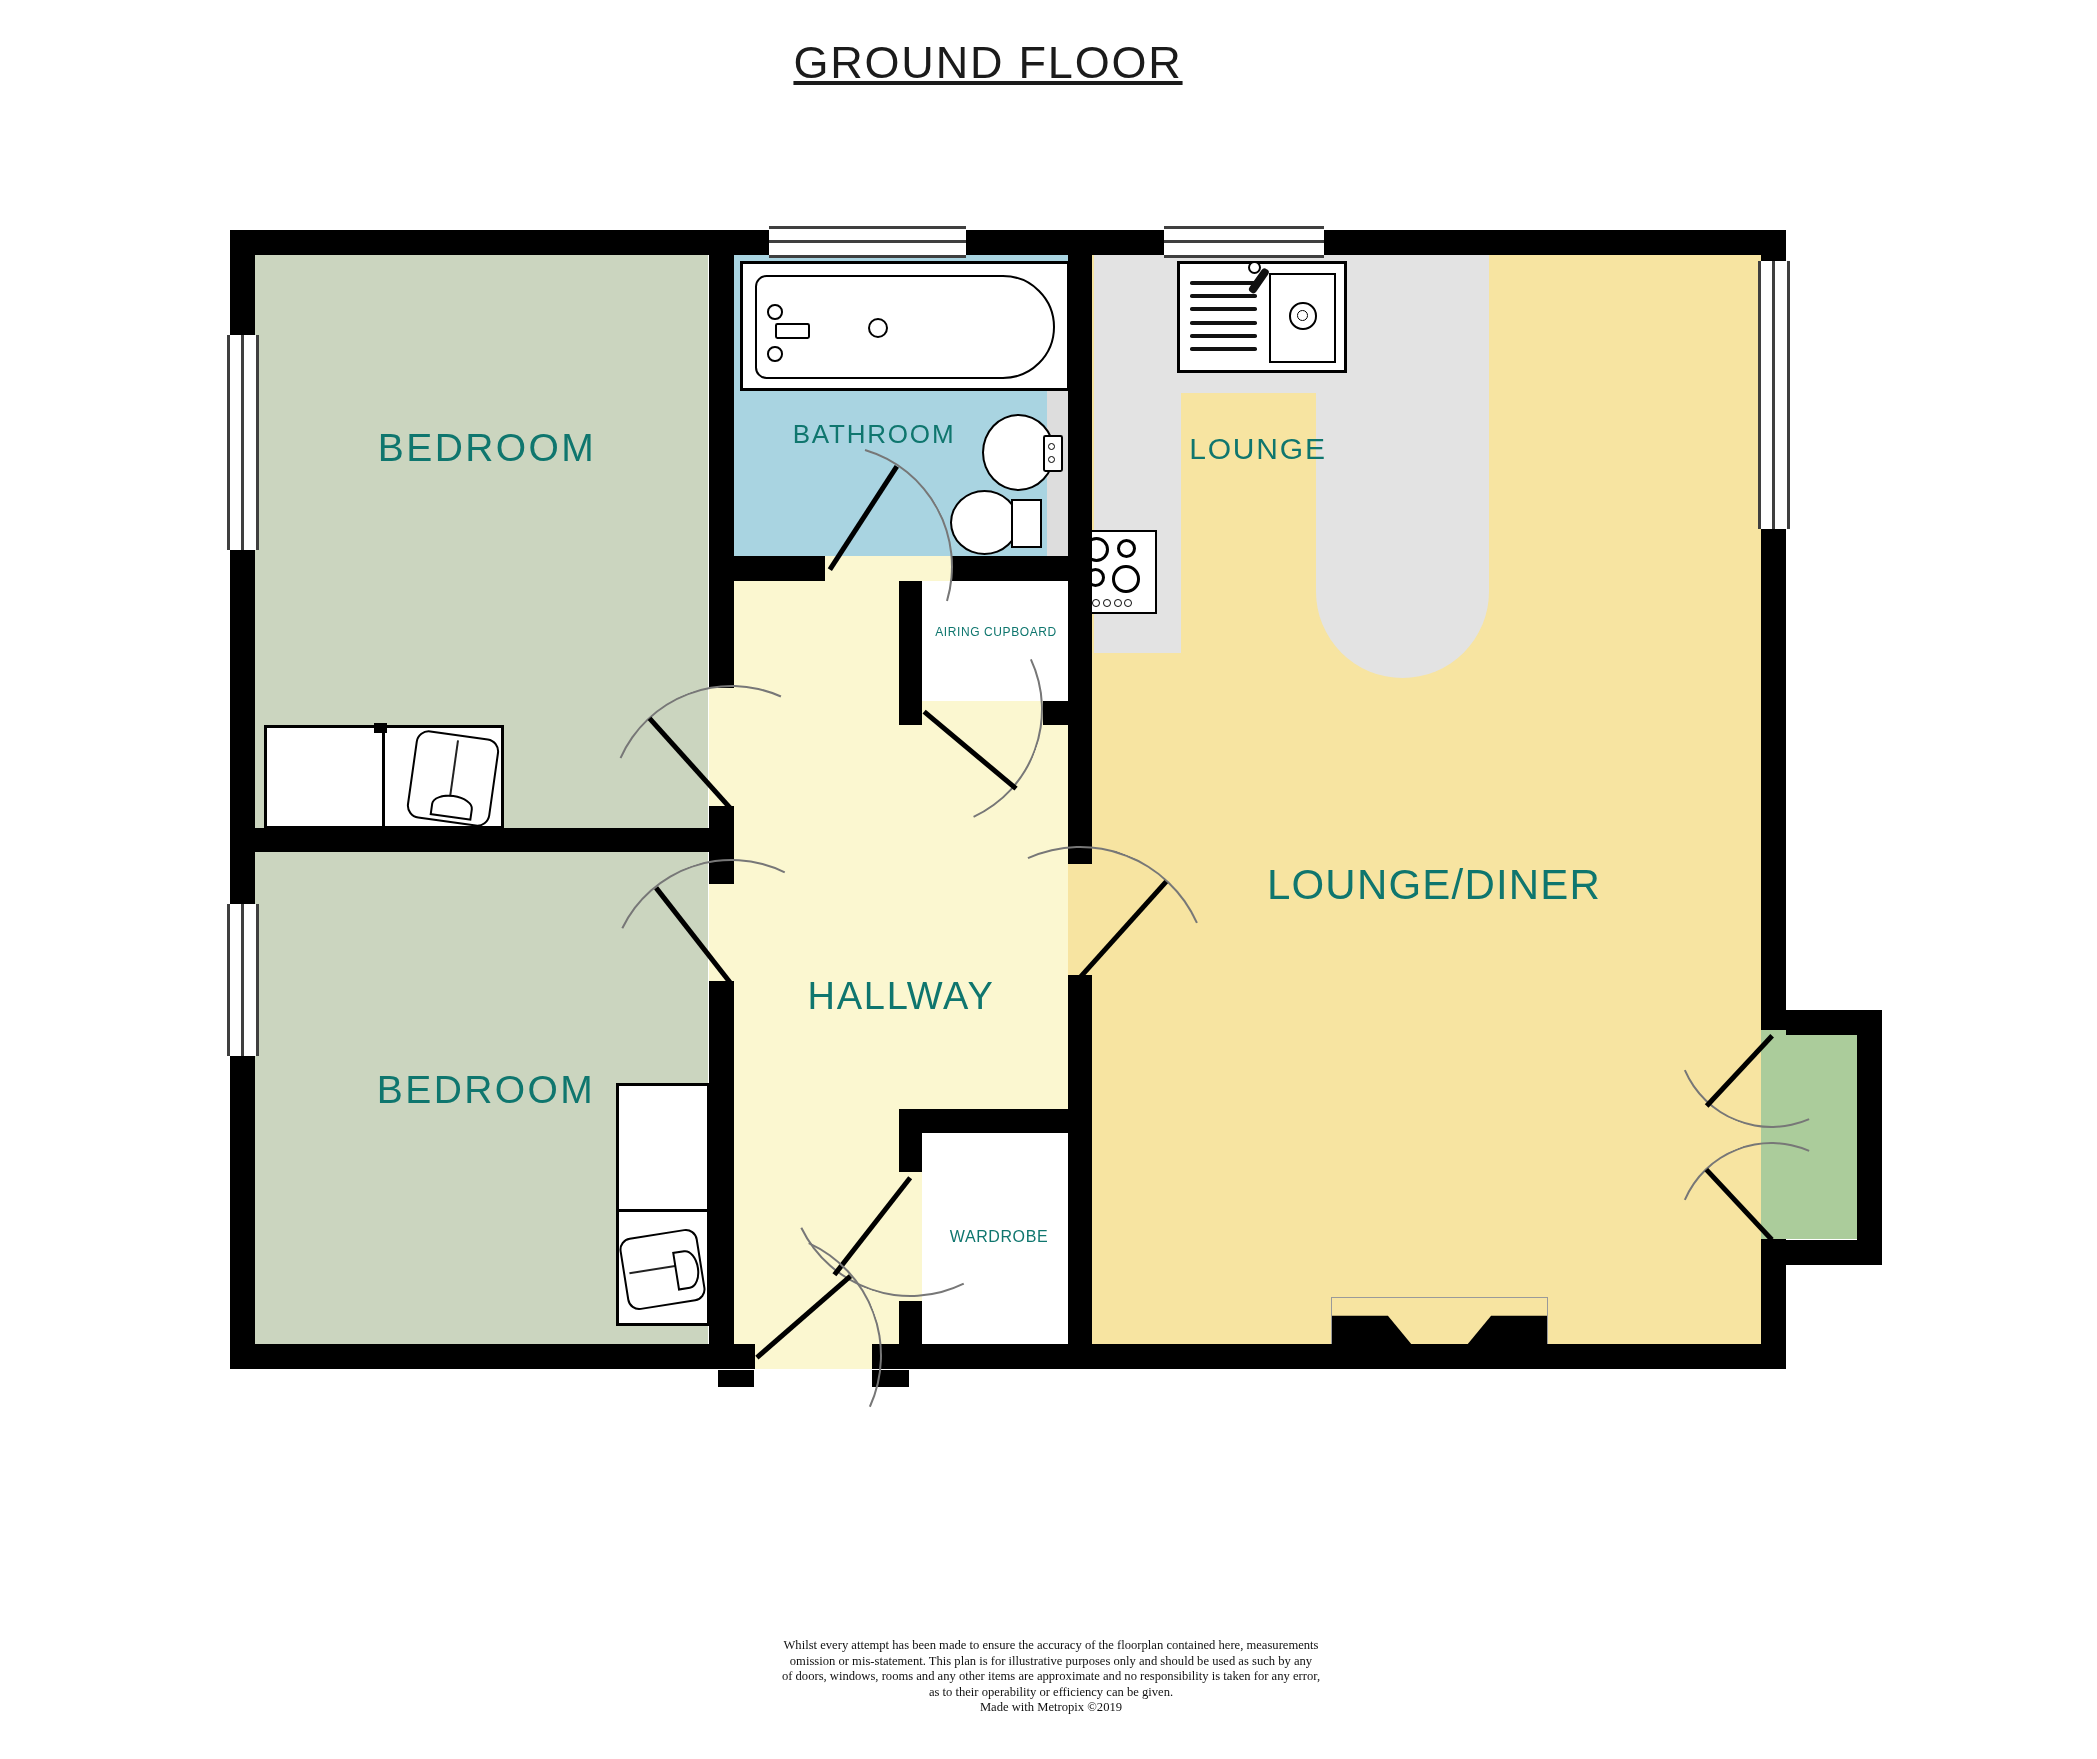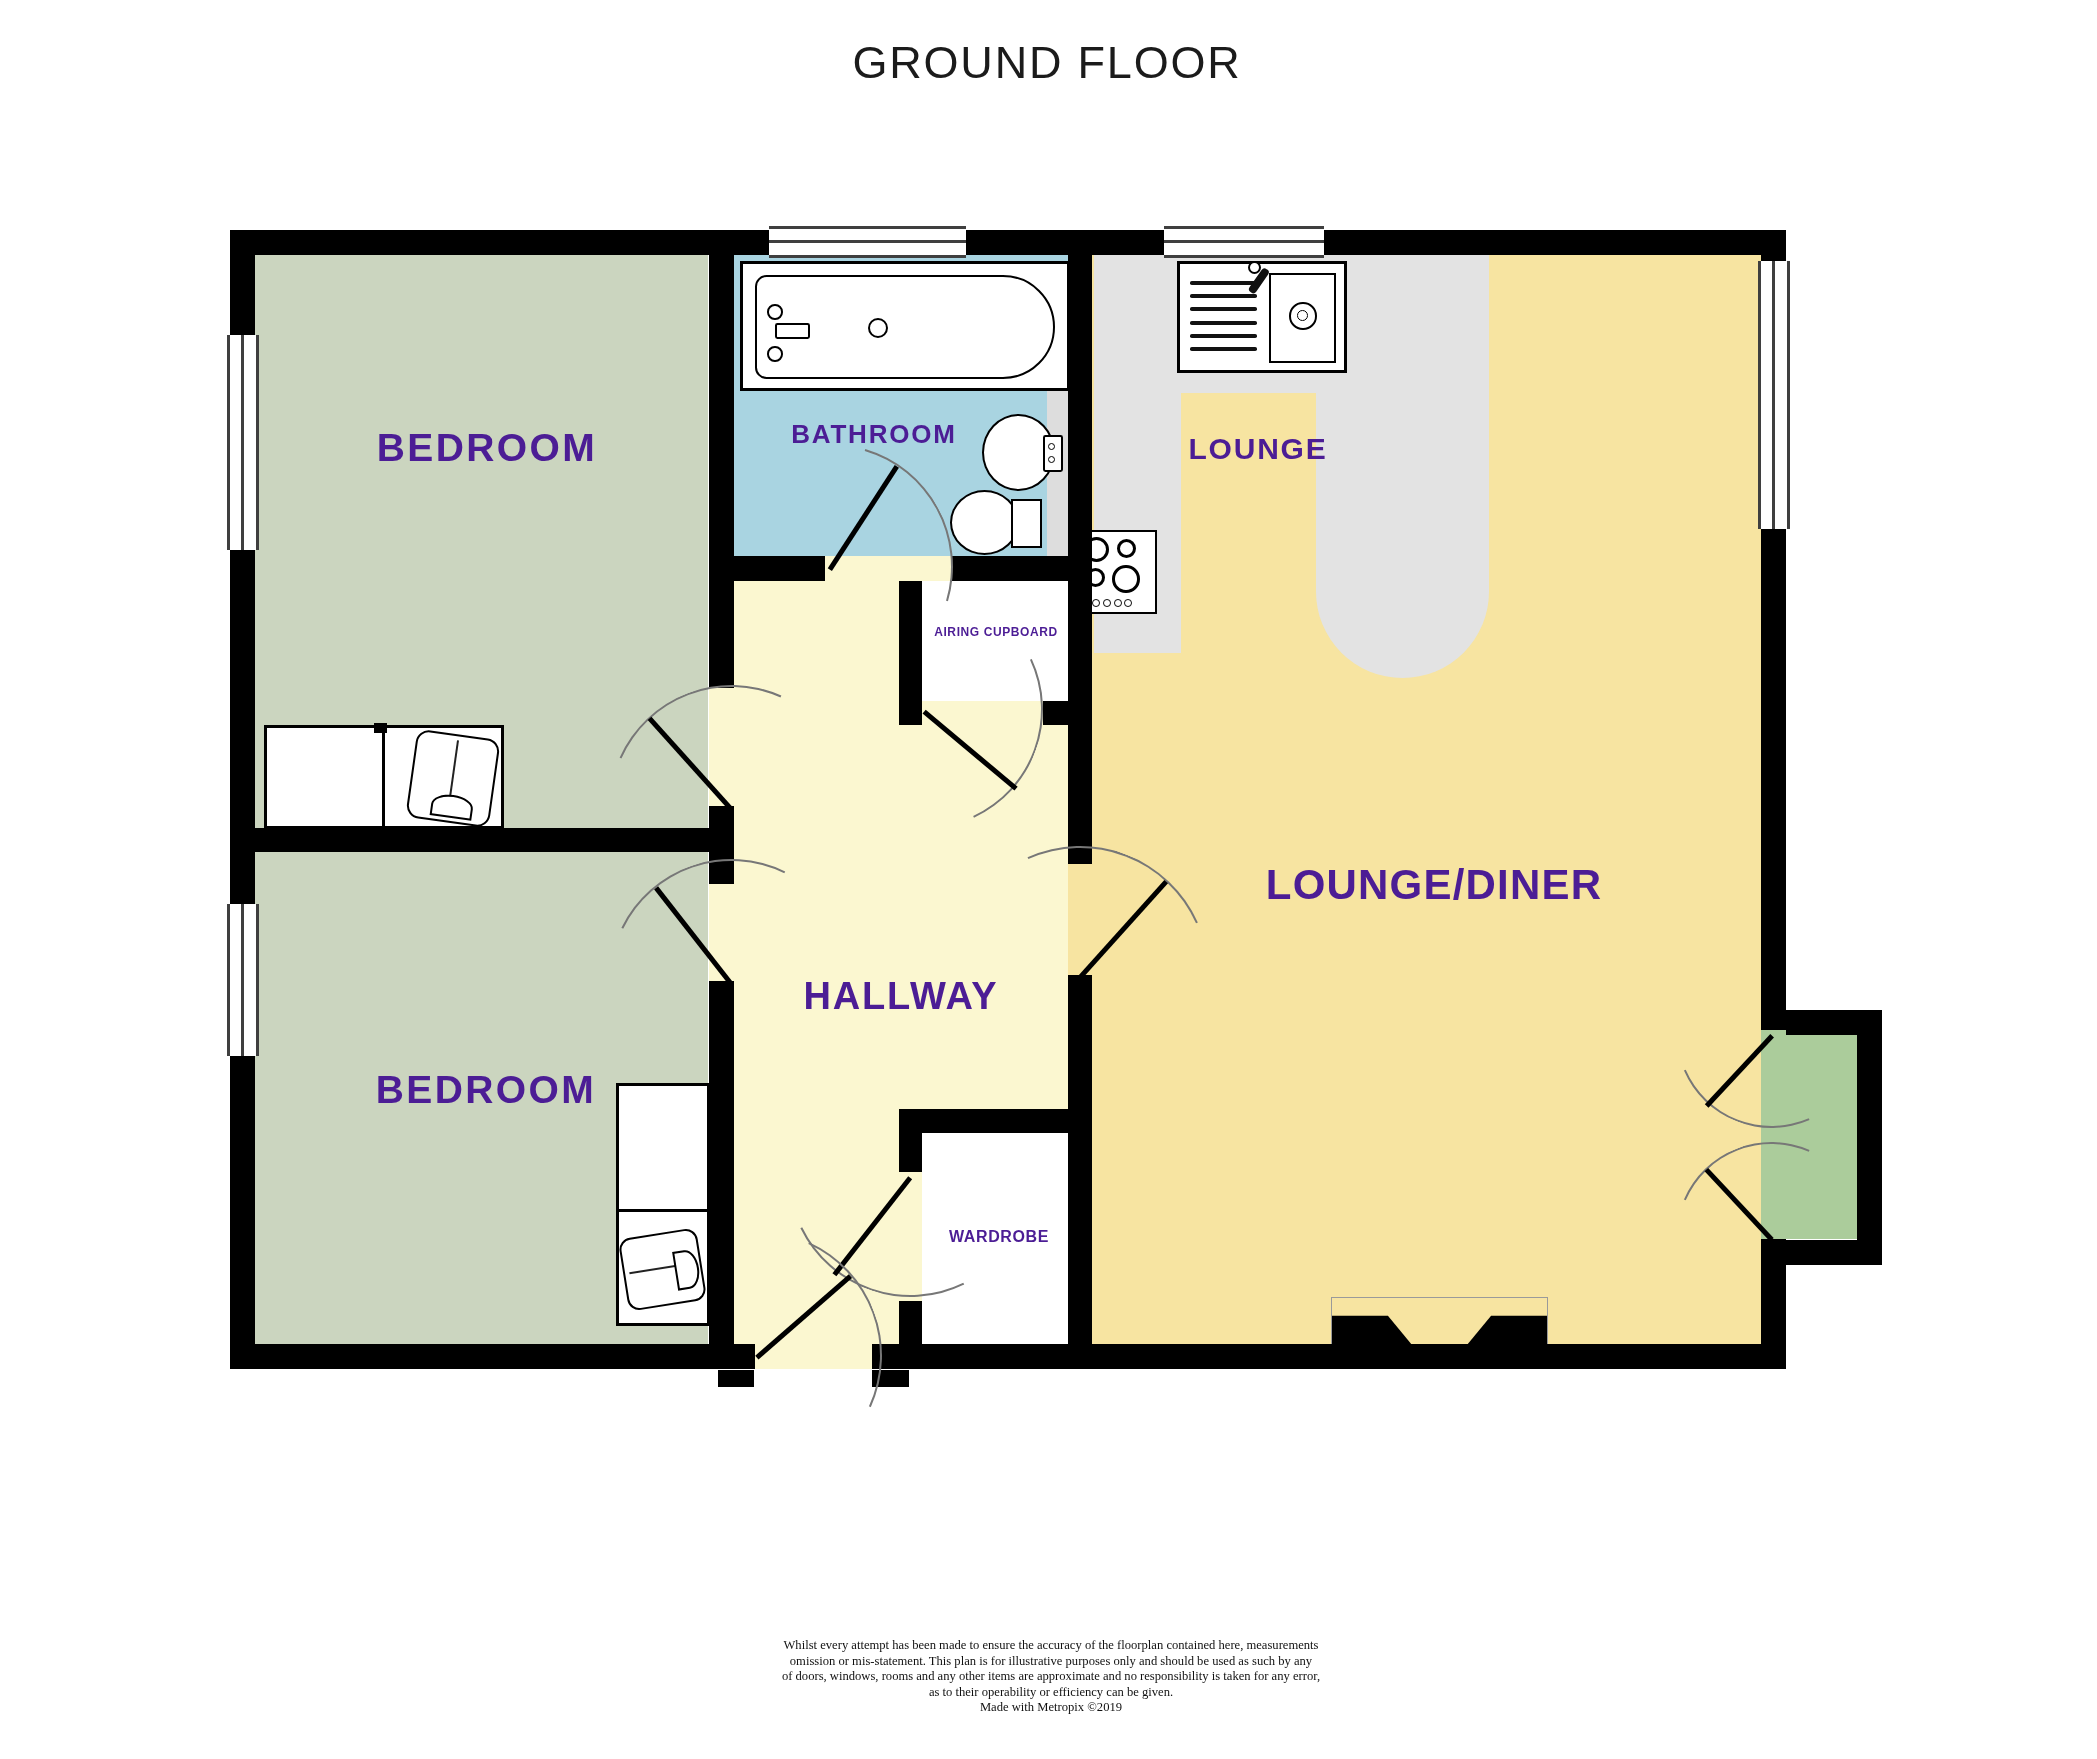--- a/index.html
+++ b/index.html
@@ -11,33 +11,33 @@
   .furn { position:absolute; z-index:3; background:#fff; border:3px solid #000; }
   .furn2 { position:absolute; z-index:3; }
   .w { position:absolute; background:#000; z-index:4; }
   .gap { position:absolute; z-index:5; }
   .win-h { position:absolute; z-index:6; background:#fff; border-top:3.6px solid #3f3f3f; border-bottom:3.6px solid #3f3f3f; }
   .win-h::after { content:""; position:absolute; left:0; right:0; top:50%; height:3px; margin-top:-1.8px; background:#3f3f3f; }
   .win-v { position:absolute; z-index:6; background:#fff; border-left:3.6px solid #3f3f3f; border-right:3.6px solid #3f3f3f; }
   .win-v::after { content:""; position:absolute; top:0; bottom:0; left:50%; width:3px; margin-left:-1.8px; background:#3f3f3f; }
   .leaf { position:absolute; height:5.4px; background:#000; transform-origin:0 50%; z-index:7; }
   .arc { position:absolute; border:2.4px solid transparent; border-top-color:#777; border-radius:50%; z-index:7; }
-  .room-label { position:absolute; z-index:8; font-weight:700; color:#4c1d95; white-space:nowrap; transform:translate(-50%,-50%); }
+  .room-label { position:absolute; z-index:8; font-weight:400; color:#0f766e; white-space:nowrap; transform:translate(-50%,-50%); }
   .title { position:absolute; z-index:8; color:#1b1b1b; white-space:nowrap; transform:translate(-50%,-50%); font-weight:400; }
   .disclaimer { position:absolute; z-index:8; text-align:center; color:#111; font-size:12.6px; line-height:15.5px; }
   .burner { position:absolute; border:3px solid #000; border-radius:50%; background:#fff; }
   .knob { position:absolute; border:1.2px solid #000; border-radius:50%; background:#fff; }
   .dline { position:absolute; background:#111; border-radius:1.8px; }
 </style>
 </head>
 <body>
 
 <div class="canvas">
 
-  <div class="title" style="left:1047px; top:63px; font-size:45px; letter-spacing:1.8px;">GROUND FLOOR</div>
+  <div class="title" style="left:988px; top:63px; font-size:45px; letter-spacing:1.8px;text-decoration:underline;">GROUND FLOOR</div>
 
   <div class="floor" style="left:255px; top:255px; width:453px; height:573px; background:#CBD5BF;"></div>
   <div class="floor" style="left:255px; top:852px; width:453px; height:492px; background:#CBD5BF;"></div>
   <div class="floor" style="left:734px; top:255px; width:334px; height:301px; background:#A9D4E1;"></div>
   <div class="floor" style="left:734px; top:581px; width:165px; height:763px; background:#FBF7D0;"></div>
   <div class="floor" style="left:899px; top:725px; width:169px; height:385px; background:#FBF7D0;"></div>
   <div class="floor" style="left:922px; top:581px; width:146px; height:120px; background:#FFFFFF;"></div>
   <div class="floor" style="left:922px; top:1133px; width:146px; height:211px; background:#FFFFFF;"></div>
   <div class="floor" style="left:1091px; top:255px; width:670px; height:1089px; background:#F7E4A1;"></div>
   <div class="floor" style="left:1764px; top:1030px; width:93px; height:209px; background:#ABCC9B;"></div>

